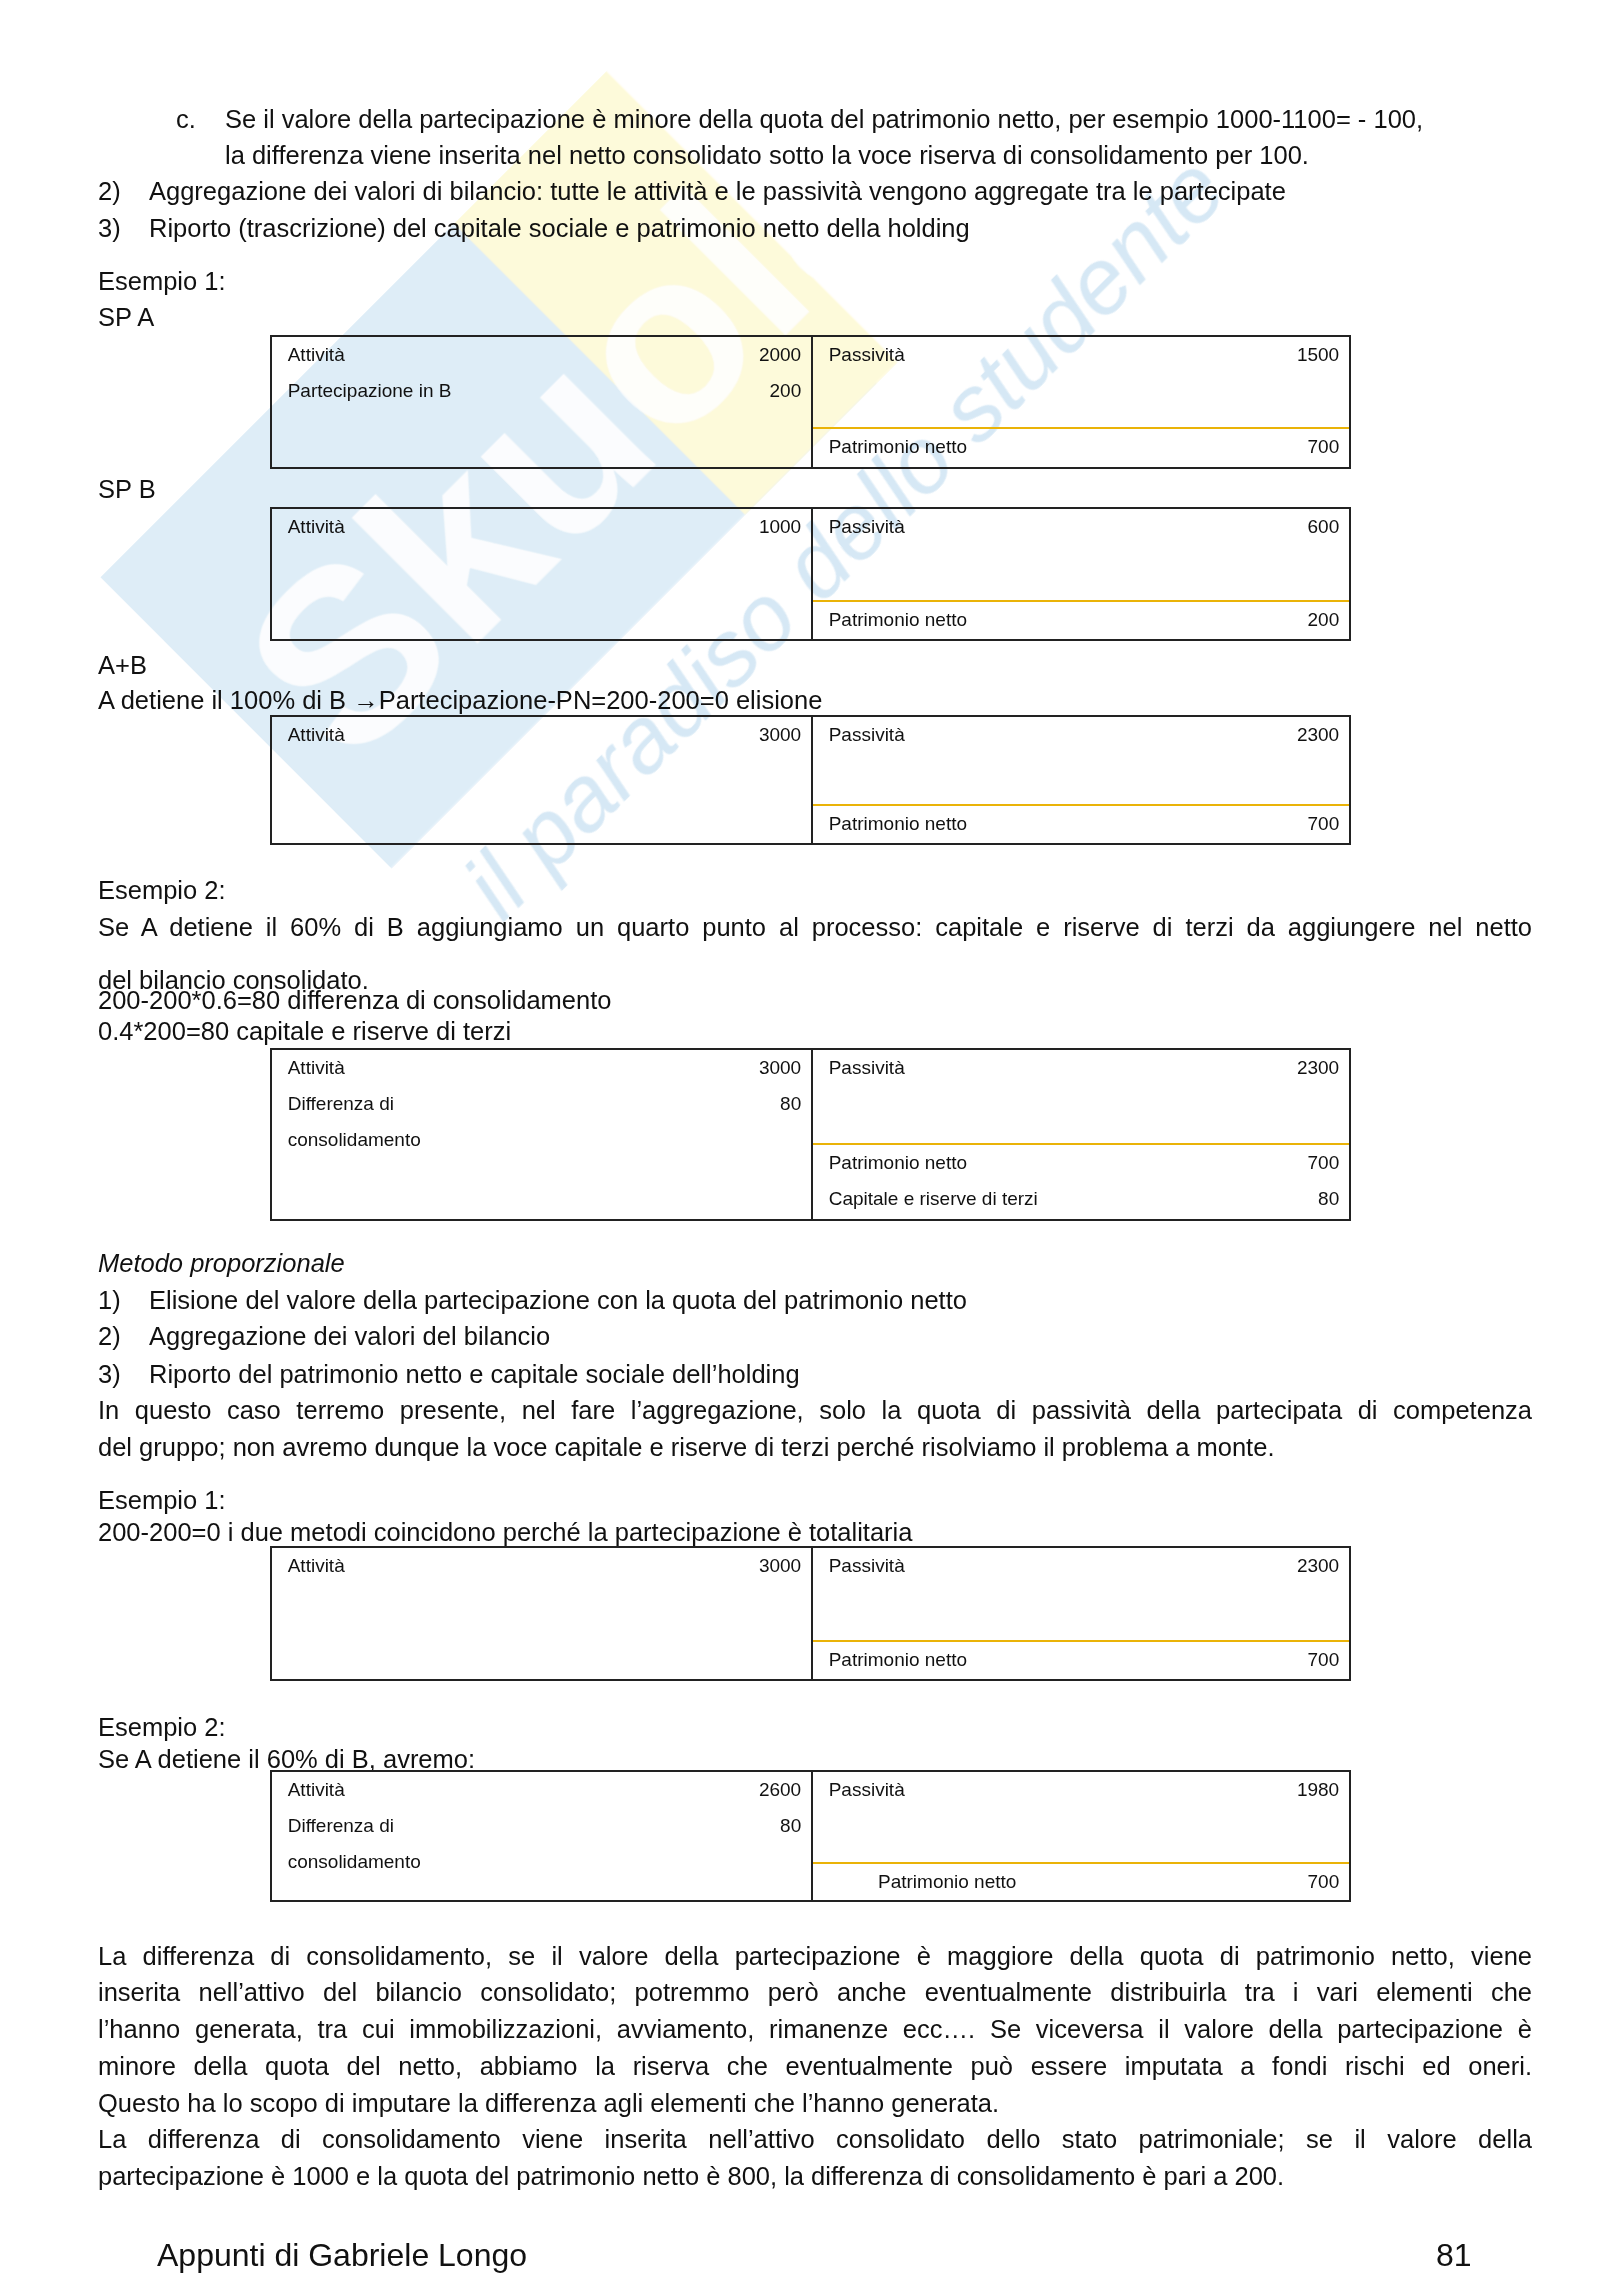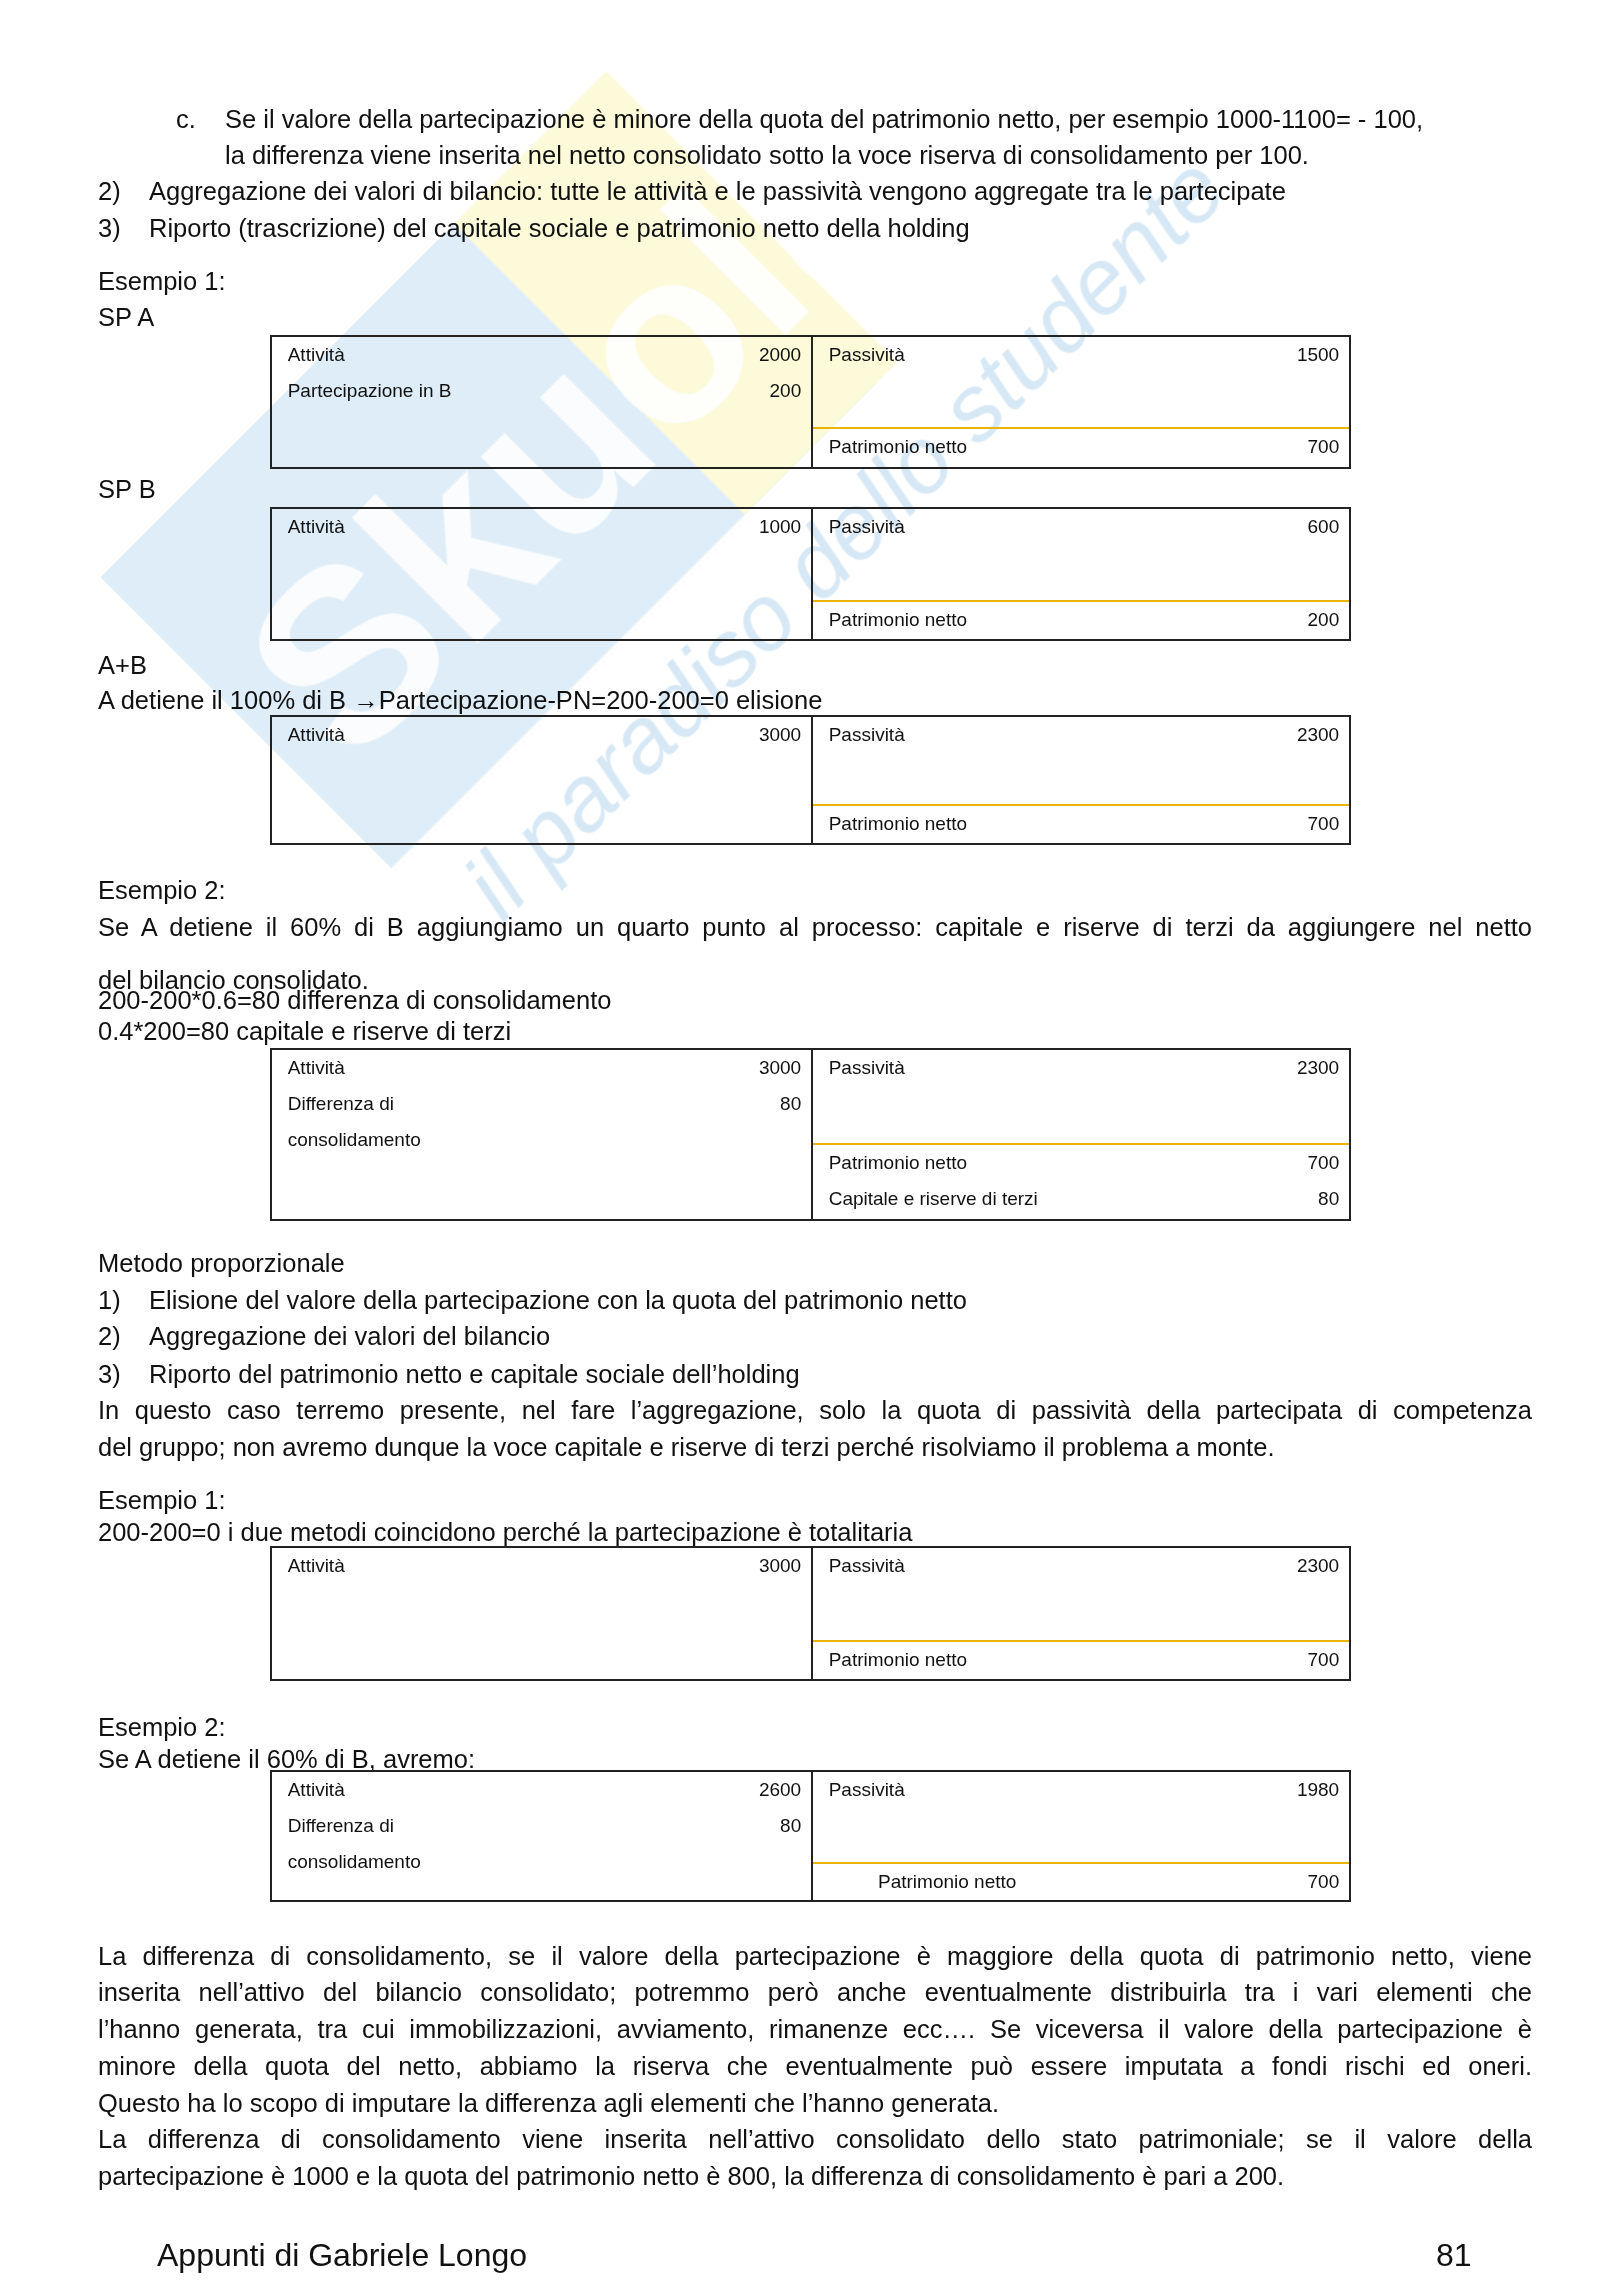--- a/index.html
+++ b/index.html
@@ -1,21 +1,21 @@
 <!DOCTYPE html>
 <html><head>
 <meta charset="utf-8">
 <style>
   html, body { margin:0; padding:0; }
   body { width:1620px; height:2293px; position:relative; background:#ffffff; overflow:hidden;
          font-family:"Liberation Sans", sans-serif; color:#111; }
   .wm { position:absolute; left:0; top:0; width:1620px; height:2293px; pointer-events:none; }
   .ln { position:absolute; left:98px; font-size:25.5px; line-height:36px; height:36px; white-space:nowrap; }
   .just { width:1434px; text-align:justify; text-align-last:justify; }
-  .it { }
+  .it { font-style:italic; }
   .tbl { position:absolute; left:270px; width:1081px; border:2px solid #222; border-top-width:2px; box-sizing:border-box; }
   .tbl .lcol { position:absolute; left:0; top:0; bottom:0; width:541px; border-right:2px solid #222; box-sizing:border-box; }
   .tbl .rcol { position:absolute; left:541px; top:0; right:0; bottom:0; }
   .tbl .pn { position:absolute; left:0; right:0; bottom:0; border-top:2px solid #eab308; }
   .row { position:relative; height:36px; font-size:19px; line-height:36px; }
   .row .lbl { position:absolute; left:15.7px; }
   .row .val { position:absolute; right:9.8px; }
   .row .lbl.pad { left:65px; }
   .footer { position:absolute; top:2231px; font-size:32px; line-height:36px; }
 </style>

